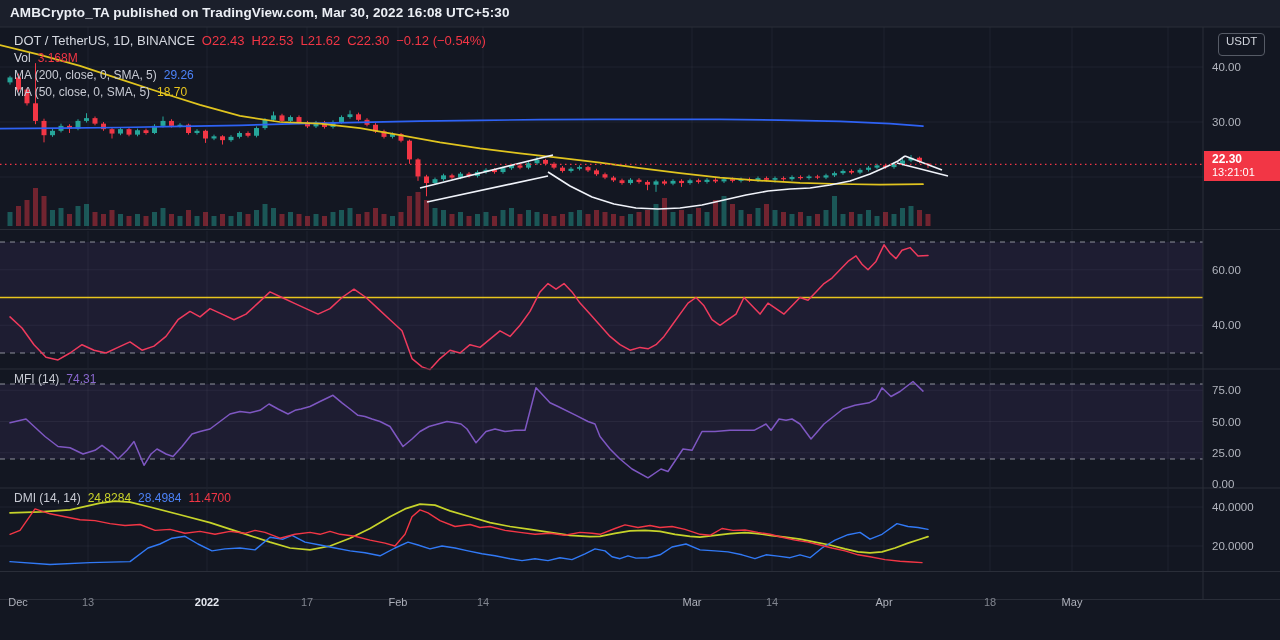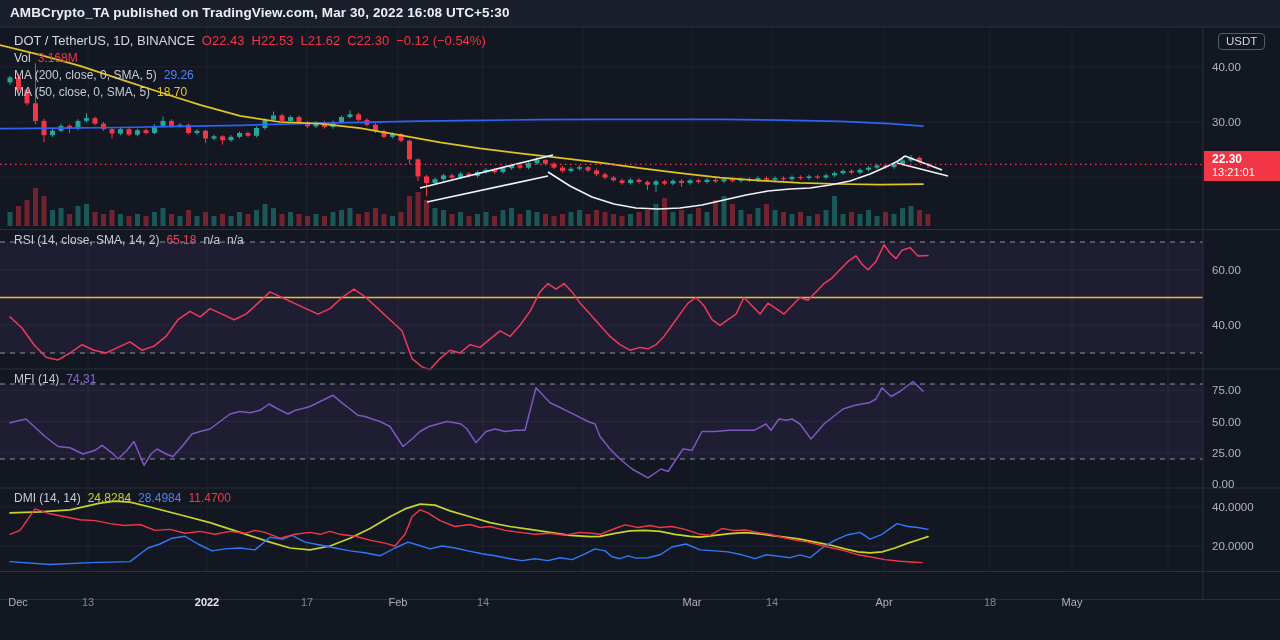--- a/index.html
+++ b/index.html
@@ -7,21 +7,21 @@
          font-family:"Liberation Sans",sans-serif;overflow:hidden;}
   .topbar{position:absolute;left:0;top:0;width:1280px;height:27px;background:#1b1f2b;}
   .topbar .title{position:absolute;left:10px;top:5px;font-size:13.5px;font-weight:bold;color:#eceff5;letter-spacing:.1px;}
   svg.chart{position:absolute;left:0;top:0;}
   .legend{position:absolute;font-size:12px;color:#c8cbd4;white-space:nowrap;z-index:5;}
   .legend span{margin-right:7px;}
   .legend.big{font-size:13px;}
   .pricecol{position:absolute;left:1204px;top:27px;width:76px;height:573px;z-index:4;}
   .plabel{position:absolute;left:8px;transform:translateY(-50%);font-size:11.5px;color:#b2b5be;}
   .pill{position:absolute;left:14px;top:6px;border:1px solid #565b66;border-radius:4px;
-        color:#d1d4dc;font-size:11.5px;padding:1px 7px 2px 7px;}
+        color:#d1d4dc;font-size:11.5px;padding:1px 7px 8px 7px;}
   .badge{position:absolute;left:0;width:76px;background:#f23645;color:#fff;z-index:6;
          padding:2px 0 3px 8px;line-height:12px;}
   .badge .p{font-size:12px;font-weight:bold;display:block;}
   .badge .t{font-size:11px;display:block;margin-top:1px;}
   .timeaxis{position:absolute;left:0;top:572px;width:1280px;height:28px;z-index:4;}
   .tlabel{position:absolute;top:24px;transform:translateX(-50%);font-size:11px;color:#aeb1bb;}
   .tlabel.day{color:#81858f;}
   .tlabel.year{color:#e4e7ef;font-weight:bold;}
   .footer{position:absolute;left:0;top:600px;width:1280px;height:40px;background:#131722;}
   .logo{position:absolute;left:36px;top:11px;display:flex;align-items:center;cursor:pointer;}
@@ -456,21 +456,20 @@
       <line x1="0" y1="488" x2="1280" y2="488" stroke="#2a2e39" stroke-width="1"></line>
       <line x1="0" y1="571.5" x2="1280" y2="571.5" stroke="#2a2e39" stroke-width="1"></line>
       <line x1="0" y1="599.5" x2="1280" y2="599.5" stroke="#2a2e39" stroke-width="1"></line>
       <line x1="1203" y1="27" x2="1203" y2="599" stroke="#2a2e39" stroke-width="1"></line>
     </svg>
 
   <div class="legend big" id="lg-main1" style="left:14px;top:33px;"><span style="color: rgb(213, 216, 224);">DOT / TetherUS, 1D, BINANCE</span><span style="color: rgb(242, 54, 69);">O22.43</span><span style="color: rgb(242, 54, 69);">H22.53</span><span style="color: rgb(242, 54, 69);">L21.62</span><span style="color: rgb(242, 54, 69);">C22.30</span><span style="color: rgb(242, 54, 69);">−0.12 (−0.54%)</span></div>
   <div class="legend" id="lg-vol" style="left:14px;top:51px;"><span style="color: rgb(213, 216, 224); text-align: right;">Vol</span><span style="color: rgb(242, 54, 69);">3.168M</span></div>
   <div class="legend" id="lg-ma200" style="left:14px;top:68px;"><span style="color: rgb(200, 203, 212);">MA (200, close, 0, SMA, 5)</span><span style="color: rgb(76, 130, 247);">29.26</span></div>
   <div class="legend" id="lg-ma50" style="left:14px;top:85px;"><span style="color: rgb(200, 203, 212);">MA (50, close, 0, SMA, 5)</span><span style="color: rgb(232, 197, 30);">18.70</span></div>
-  <div class="legend" id="lg-rsi" style="left:14px;top:233px;"><span style="color: rgb(200, 203, 212);">RSI (14, close, SMA, 14, 2)</span><span style="color: rgb(239, 67, 101);">65.18</span><span style="color: rgb(200, 203, 212);">n/a</span><span style="color: rgb(200, 203, 212);">n/a</span></div>
   <div class="legend" id="lg-mfi" style="left:14px;top:372px;"><span style="color: rgb(200, 203, 212);">MFI (14)</span><span style="color: rgb(138, 104, 207);">74.31</span></div>
   <div class="legend" id="lg-dmi" style="left:14px;top:491px;"><span style="color: rgb(200, 203, 212);">DMI (14, 14)</span><span style="color: rgb(202, 211, 42);">24.8284</span><span style="color: rgb(76, 130, 247);">28.4984</span><span style="color: rgb(242, 54, 69);">11.4700</span></div>
 
   <div class="pricecol" id="pricecol">
     <div class="pill">
       <span>USDT</span>
     </div>
     <div class="badge" id="price-badge" style="top: 123.5px;">
       <span class="p">22.30</span>
       <span class="t">13:21:01</span>

